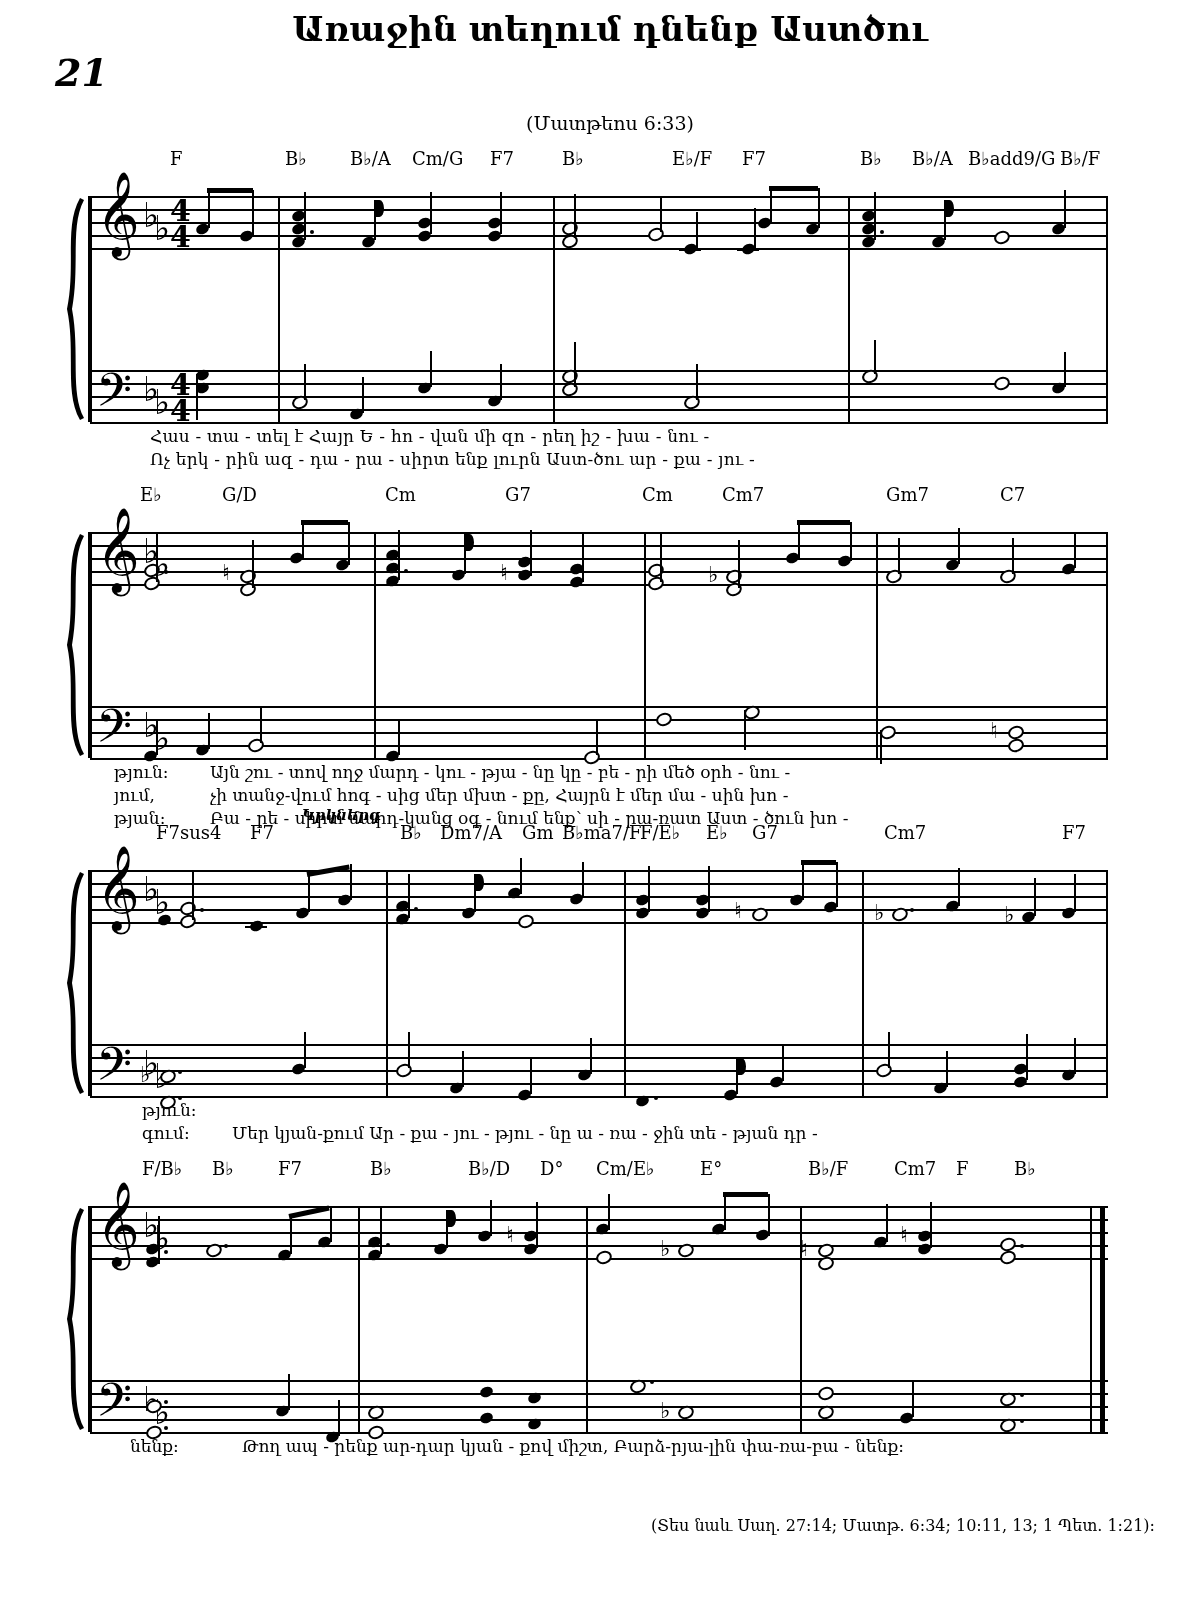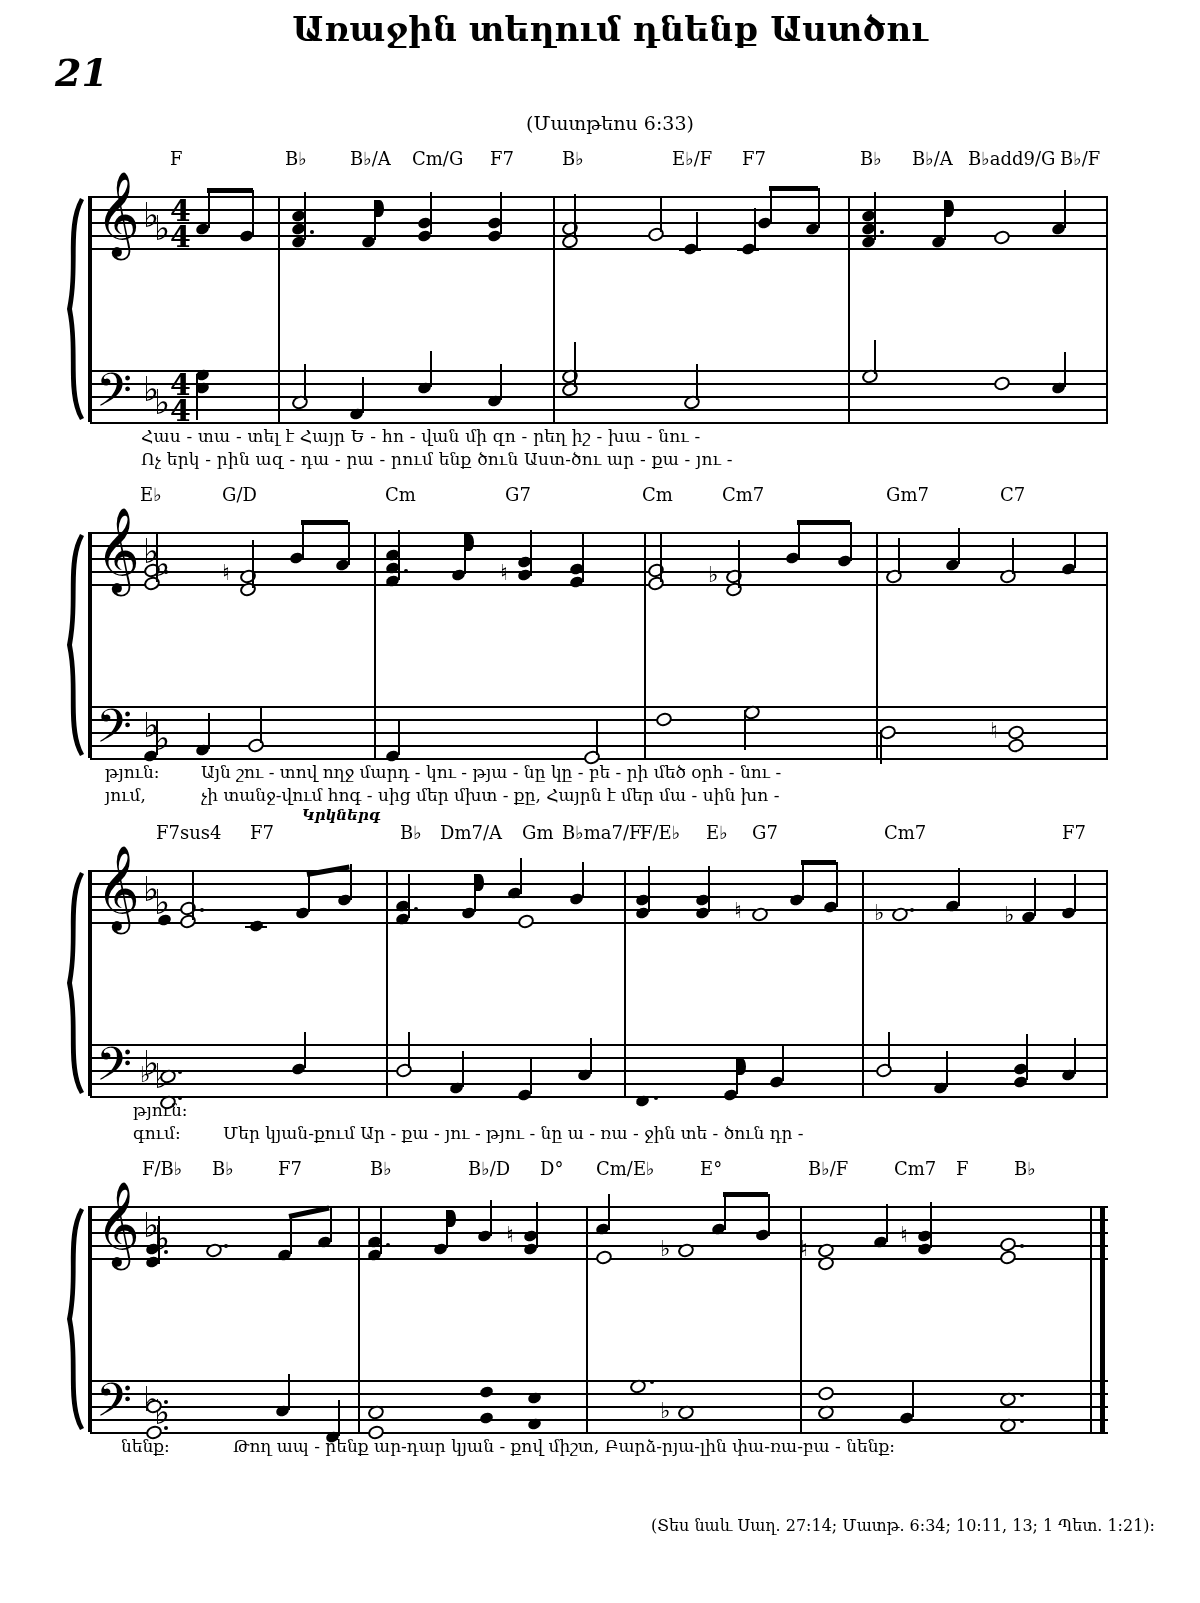--- a/index.html
+++ b/index.html
@@ -206,21 +206,21 @@
   .accid {
     position: absolute;
     font-size: 22px;
     line-height: 1;
     font-family: "DejaVu Sans", sans-serif;
   }
 
   
   .lyrics {
     position: absolute;
-    left: 83px;
+    left: 92px;
     width: 1030px;
   }
   .lyric-line {
     position: relative;
     height: 23px;
     font-family: "DejaVu Serif", serif;
     font-size: 17px;
     white-space: nowrap;
   }
   .lyric-line .lbl {
@@ -385,21 +385,21 @@
       <div class="stem" style="left:1064px; top:180px; height:35px"></div>
     </div>
 
     <div class="lyrics" style="top:278px">
       <div class="lyric-line l-verse">
         <span class="lbl"></span>
         <span class="txt" style="left:58px">Հաս - տա - տել     է Հայր     Ե - հո - վան     մի    զո - րեղ     իշ - խա - նու -</span>
       </div>
       <div class="lyric-line l-verse">
         <span class="lbl"></span>
-        <span class="txt" style="left:58px">Ոչ  երկ - րին     ազ - դա - րա - րում ենք       ծուն Աստ-ծու    ար - քա - յու -</span>
+        <span class="txt" style="left:58px">Ոչ  երկ - րին     ազ - դա - րա - սիրտ ենք       լուրն Աստ-ծու    ար - քա - յու -</span>
       </div>
     </div>
   </div>
 
   <div class="system sys2">
     <div class="chords">
       <span class="chord" style="left:140px">E♭</span>
       <span class="chord" style="left:222px">G/D</span>
       <span class="chord" style="left:385px">Cm</span>
       <span class="chord" style="left:505px">G7</span>
@@ -520,20 +520,24 @@
 
     <div class="lyrics" style="top:278px">
       <div class="lyric-line">
         <span class="lbl" style="left:22px">թյուն:</span>
         <span class="txt" style="left:118px">Այն շու - տով    ողջ մարդ - կու - թյա - նը    կը - բե - րի    մեծ օրհ - նու -</span>
       </div>
       <div class="lyric-line">
         <span class="lbl" style="left:22px">յում,</span>
         <span class="txt" style="left:118px">չի տանջ-վում հոգ - սից    մեր  մխտ - քը,   Հայրն է  մեր   մա - սին խո -</span>
       </div>
+      <div class="lyric-line">
+        <span class="lbl" style="left:22px">թյան:</span>
+        <span class="txt" style="left:118px">Բա - րե - սիրտ մարդ-կանց  օգ - նում ենք՝   սի - րա-ռատ Աստ - ծուն  խո -</span>
+      </div>
     </div>
   </div>
 
   <div class="system sys3">
     <div class="chords">
       <span class="cue" style="left:302px; top:-16px">Կրկներգ</span>
       <span class="chord" style="left:156px">F7sus4</span>
       <span class="chord" style="left:250px">F7</span>
       <span class="chord" style="left:400px">B♭</span>
       <span class="chord" style="left:440px">Dm7/A</span>
@@ -669,21 +673,21 @@
       <div class="stem" style="left:1074px; top:192px; height:36px"></div>
     </div>
 
     <div class="lyrics" style="top:278px">
       <div class="lyric-line">
         <span class="lbl" style="left:50px">թյուն:</span>
         <span class="txt" style="left:140px"></span>
       </div>
       <div class="lyric-line">
         <span class="lbl" style="left:50px">գում:</span>
-        <span class="txt" style="left:140px">Մեր կյան-քում  Ար - քա - յու - թյու - նը        ա - ռա - ջին տե - ծուն դր -</span>
+        <span class="txt" style="left:140px">Մեր կյան-քում  Ար - քա - յու - թյու - նը        ա - ռա - ջին տե - թյան դր -</span>
       </div>
     </div>
   </div>
 
   <div class="system sys4">
     <div class="chords">
       <span class="chord" style="left:142px">F/B♭</span>
       <span class="chord" style="left:212px">B♭</span>
       <span class="chord" style="left:278px">F7</span>
       <span class="chord" style="left:370px">B♭</span>

